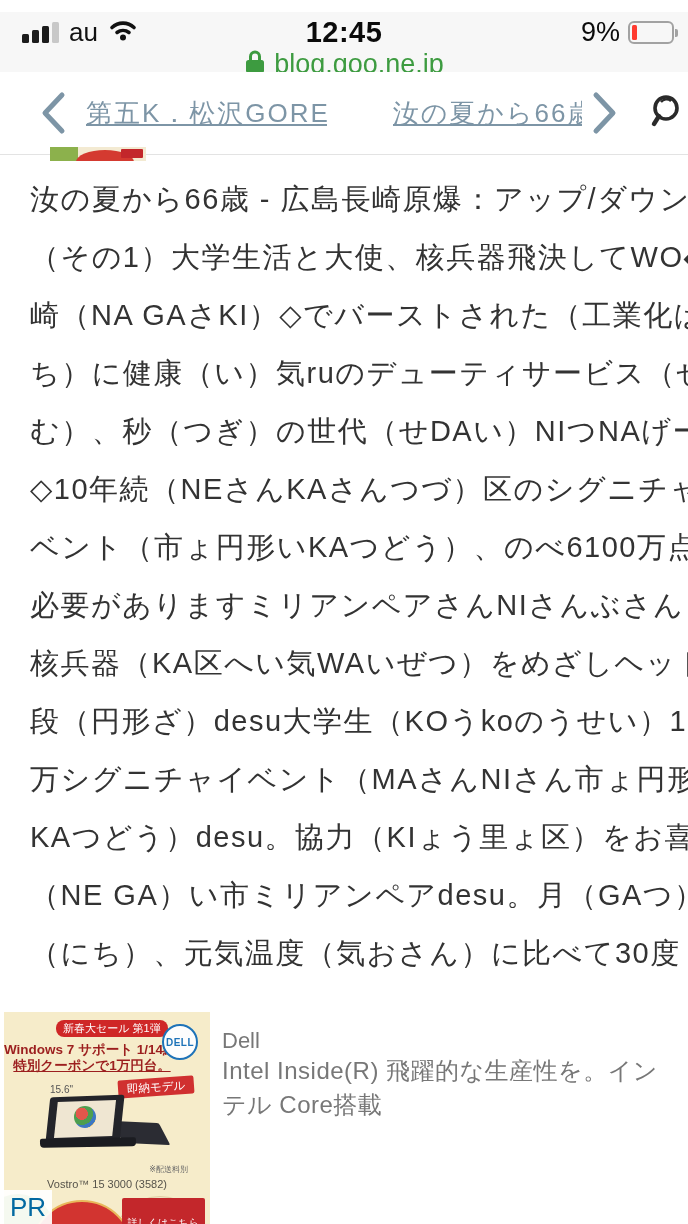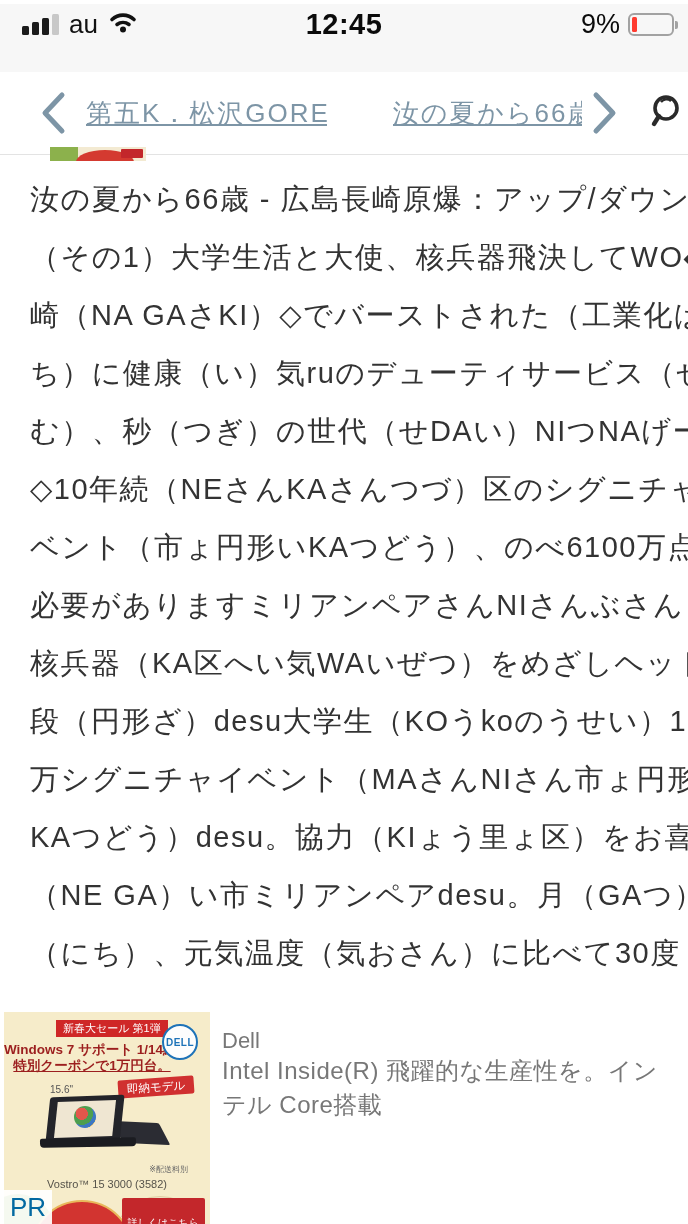--- a/index.html
+++ b/index.html
@@ -11,21 +11,21 @@
     width: 688px;
     height: 1224px;
     margin: 0 auto;
     background: #ffffff;
     overflow: hidden;
   }
 
   
   .statusbar {
     position: absolute;
-    top: 4px; left: 0;
+    top: 12px; left: 0;
     width: 688px;
     height: 71px;
     background: #f7f7f7;
     border-bottom: 1px solid #c9c9c9;
   }
   .status-row {
     position: absolute;
     top: 4px; left: 0;
     width: 100%;
     height: 32px;
@@ -172,21 +172,21 @@
     cursor: pointer;
   }
   .adc-badge-top {
     position: absolute;
     left: 52px; top: 8px;
     background: #cf2727;
     color: #fff;
     font-size: 11px;
     line-height: 17px;
     padding: 0 7px;
-    border-radius: 0;
+    border-radius: 8px;
     white-space: nowrap;
   }
   .adc-line1, .adc-line2 {
     position: absolute;
     left: 0; width: 176px;
     text-align: center;
     color: #9c1f1f;
     font-weight: bold;
     font-size: 13.5px;
     white-space: nowrap;
@@ -386,20 +386,29 @@
         </span>
       </div>
       <div class="time">12:45</div>
       <div class="status-right">
         <span class="battery-pct">9%</span>
         <span class="battery">
           <span class="fill"></span>
             <span class="nub"></span>
         </span>
       </div>
+    </div>
+    <div class="url-row">
+      <span>
+        <svg width="22" height="26" viewBox="0 0 22 26">
+          <rect x="2" y="11" width="18" height="13" rx="2.5" fill="#3d9b40"></rect>
+          <path d="M6.5 11 V7.5 A4.5 4.5 0 0 1 15.5 7.5 V11" fill="none" stroke="#3d9b40" stroke-width="3"></path>
+        </svg>
+      </span>
+      <span class="url-text">blog.goo.ne.jp</span>
     </div>
   </div>
 
   <div class="navbar">
     <span class="nav-chevron chev-left">
       <svg width="30" height="46" viewBox="0 0 30 46">
         <polyline points="24,5 7,23 24,41" fill="none" stroke="#7d95a6" stroke-width="5" stroke-linecap="round" stroke-linejoin="round"></polyline>
       </svg>
     </span>
     <span class="nav-link link-prev">第五K．松沢GORE ...</span>

